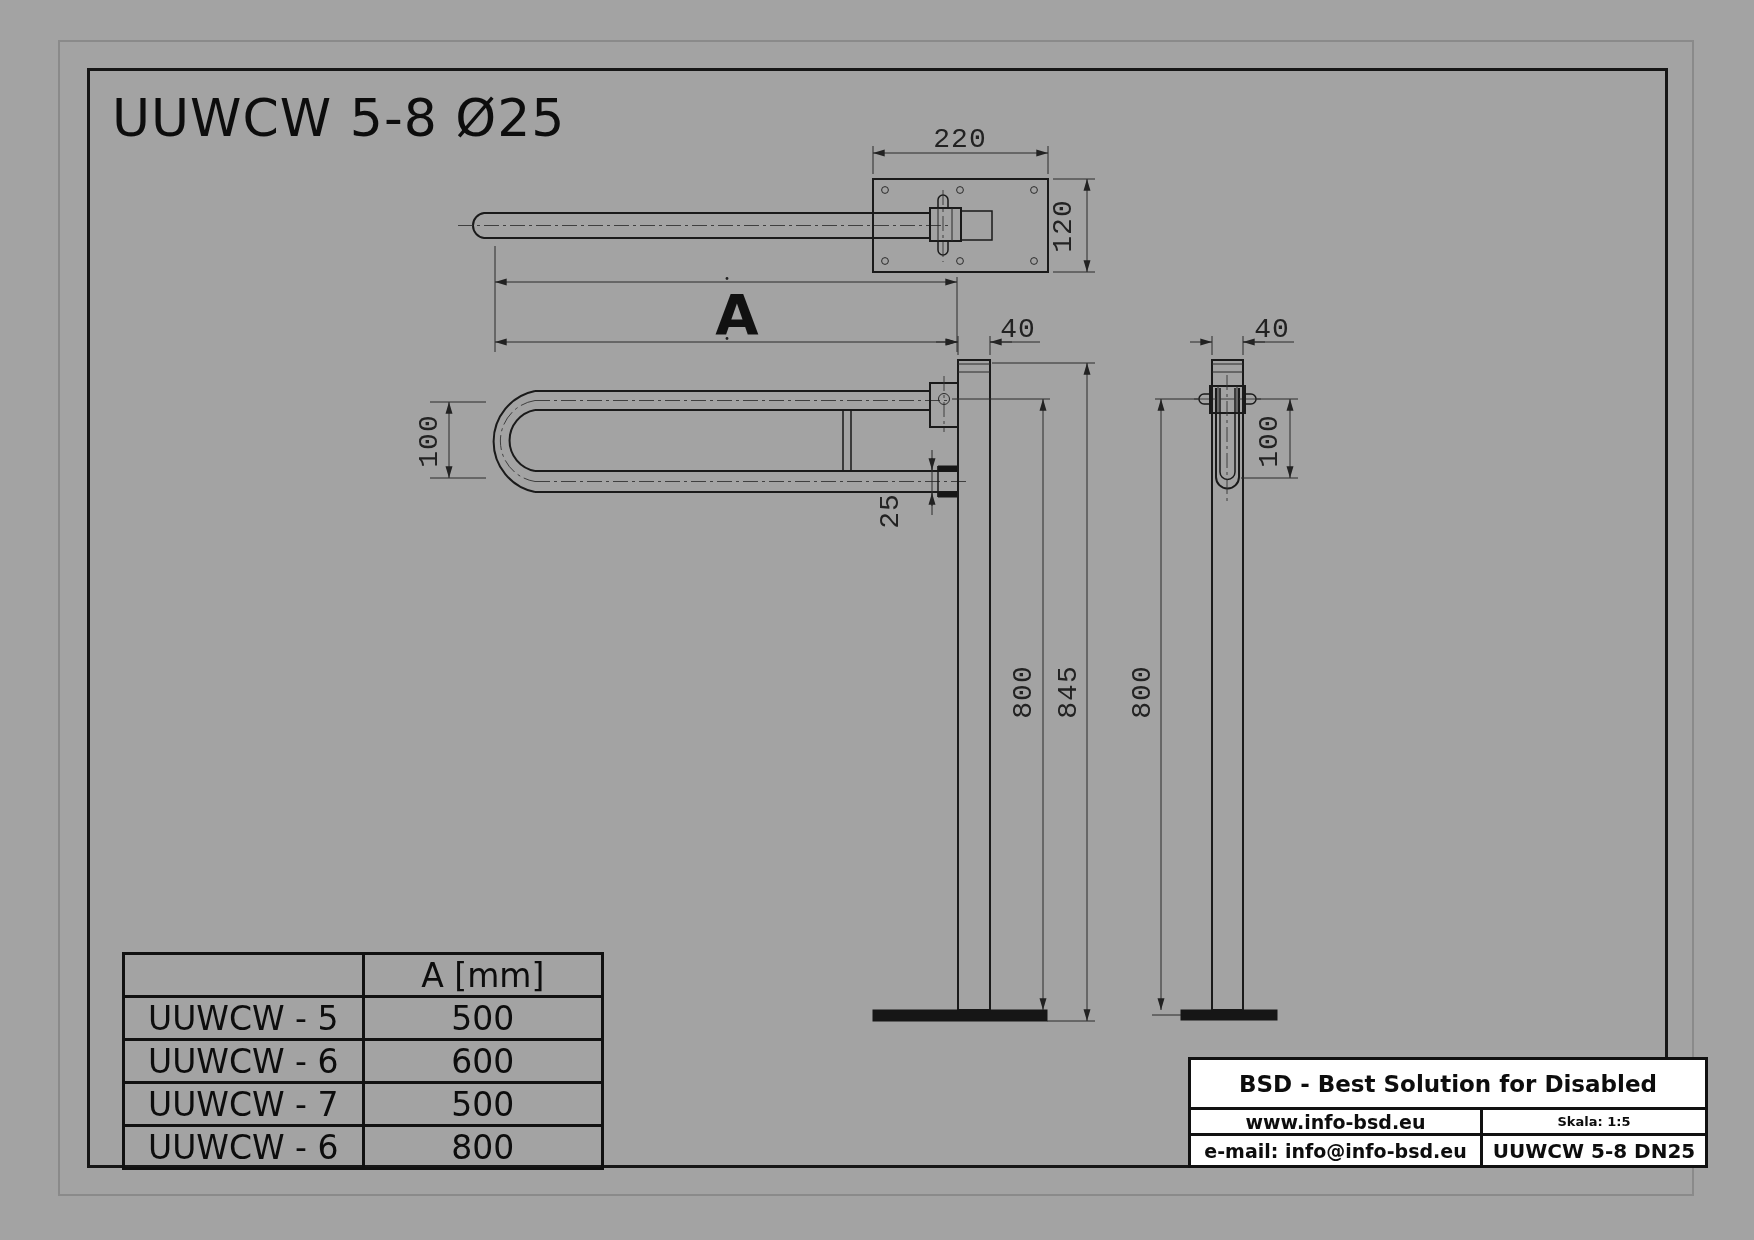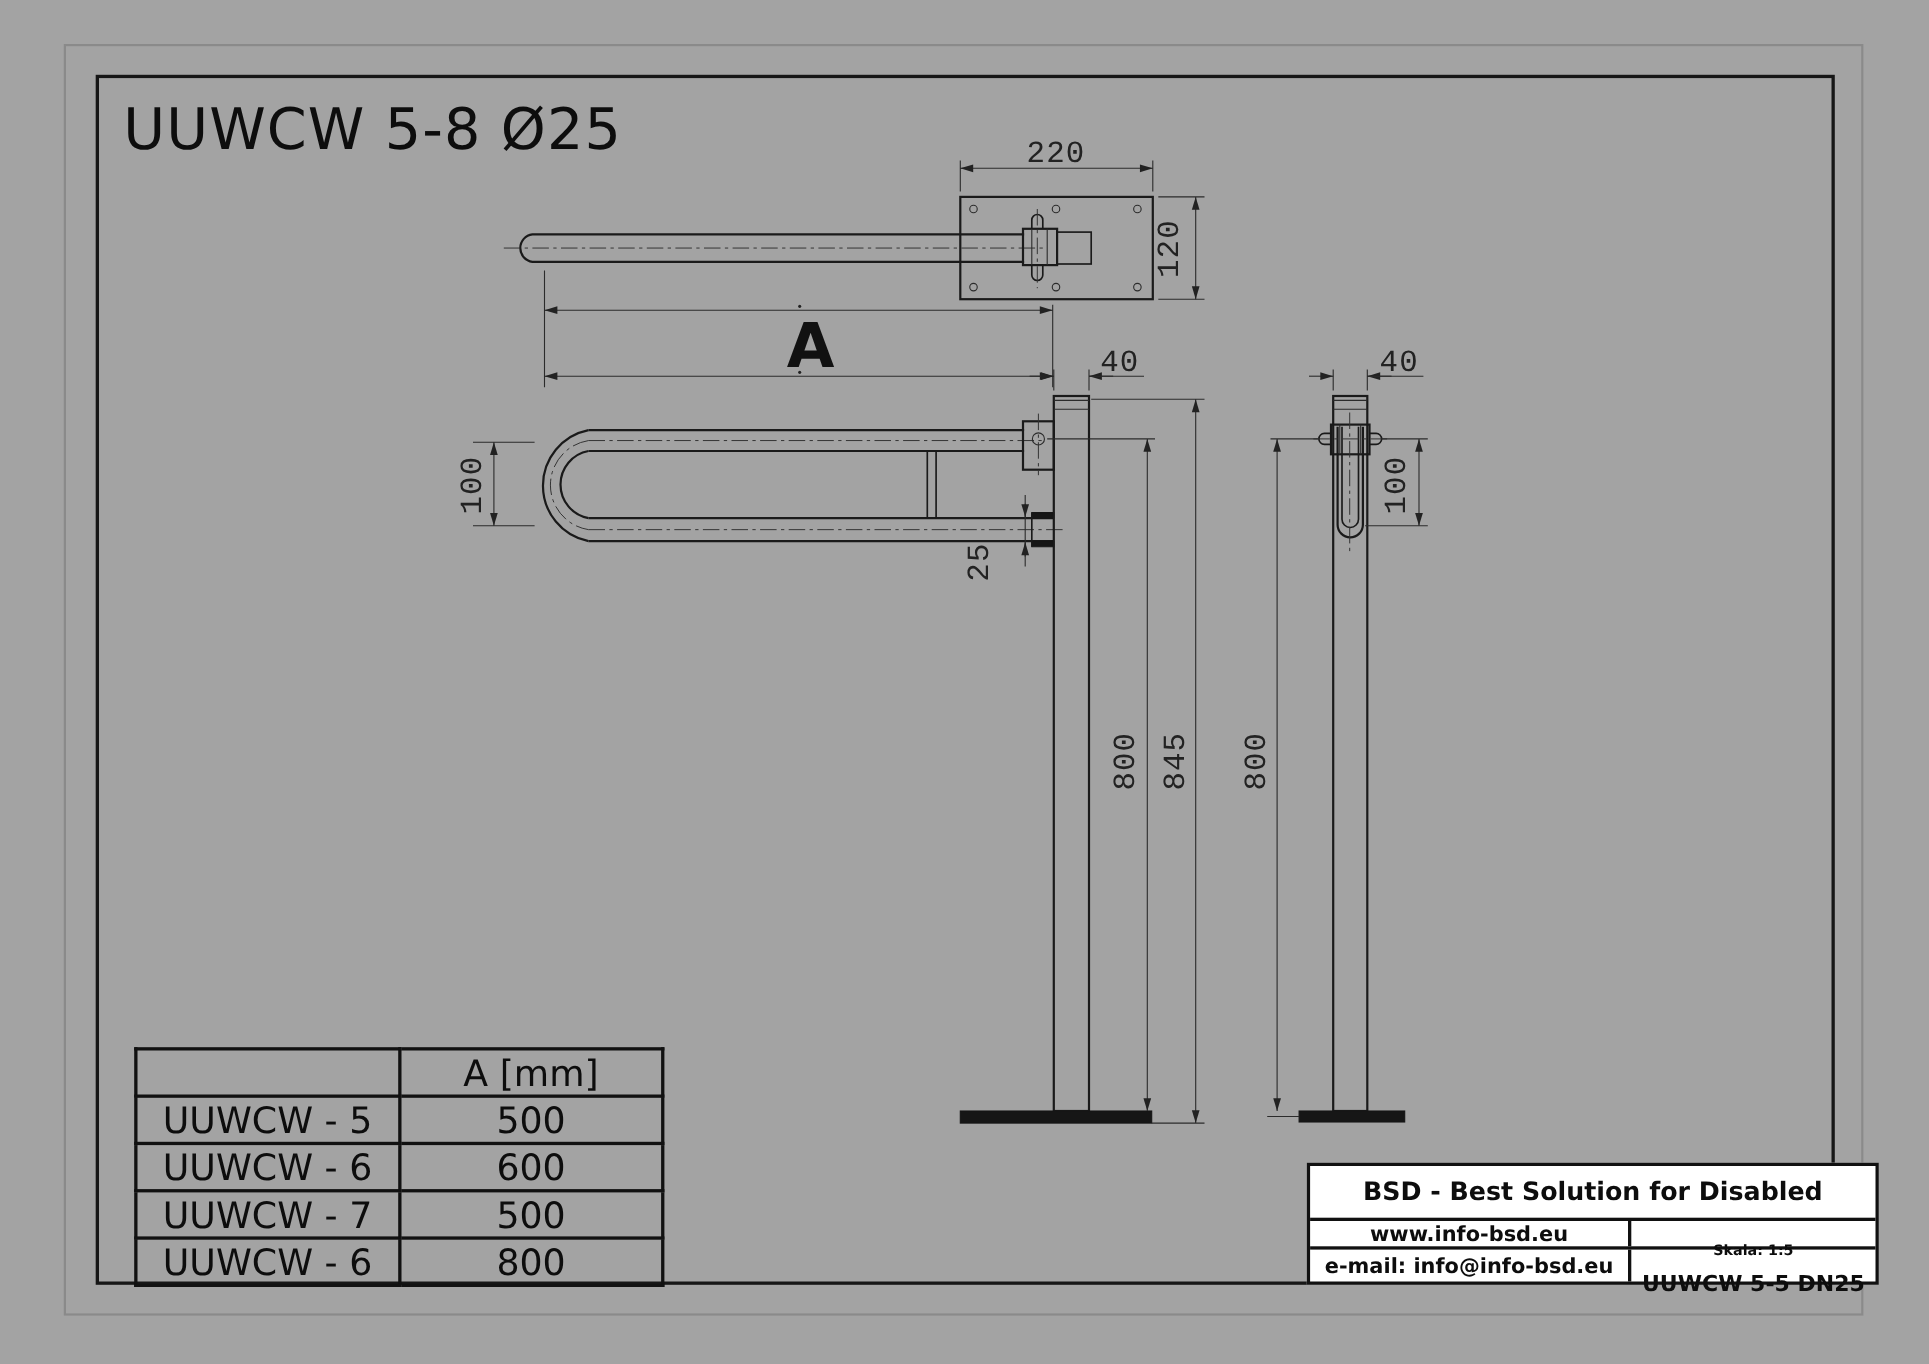--- a/index.html
+++ b/index.html
@@ -23,21 +23,21 @@
           border:3px solid #111;box-sizing:border-box;background:#fff;margin-left:40px;}
   .tb-row1{position:absolute;left:0;top:0;width:100%;height:50px;border-bottom:3px solid #111;
            box-sizing:border-box;display:flex;align-items:center;justify-content:center;
            font-size:23px;font-weight:bold;color:#0d0d0d;}
   .tb-row2{position:absolute;left:0;top:50px;width:100%;height:26px;border-bottom:3px solid #111;
            box-sizing:border-box;}
   .tb-row3{position:absolute;left:0;top:76px;width:100%;height:29px;text-decoration:underline;}
   .tb-cell-l{position:absolute;left:0;top:0;width:292px;height:100%;border-right:3px solid #111;
              box-sizing:border-box;display:flex;align-items:center;justify-content:center;
              font-weight:bold;color:#0d0d0d;}
-  .tb-cell-r{position:absolute;left:292px;top:16px;right:0;height:100%;display:flex;
+  .tb-cell-r{position:absolute;left:292px;top:0;right:0;height:100%;display:flex;
              align-items:center;justify-content:center;font-weight:bold;color:#0d0d0d;}
   .fs19{font-size:19px;} .fs13{font-size:13px;} .fs20{font-size:20px;}
 
   
   .ol{stroke:#1a1a1a;stroke-width:2;fill:none;}
   .ol15{stroke:#1a1a1a;stroke-width:1.5;fill:none;}
   .thin{stroke:#2b2b2b;stroke-width:1;fill:none;}
   .cl{stroke:#333;stroke-width:0.9;fill:none;stroke-dasharray:15 4 3 4;}
   .dim{stroke:#2b2b2b;stroke-width:1;fill:none;}
   .solid{fill:#161616;stroke:#161616;}
@@ -217,17 +217,17 @@
   </table>
 
   <div class="tblock">
     <div class="tb-row1">BSD - Best Solution for Disabled</div>
     <div class="tb-row2">
       <div class="tb-cell-l fs19">www.info-bsd.eu</div>
       <div class="tb-cell-r fs13">Skala: 1:5</div>
     </div>
     <div class="tb-row3">
       <div class="tb-cell-l fs19">e-mail: info@info-bsd.eu</div>
-      <div class="tb-cell-r fs20">UUWCW 5-5 DN25</div>
+      <div class="tb-cell-r fs20">UUWCW 5-8 DN25</div>
     </div>
   </div>
 
 </div>
 
 </body></html>

